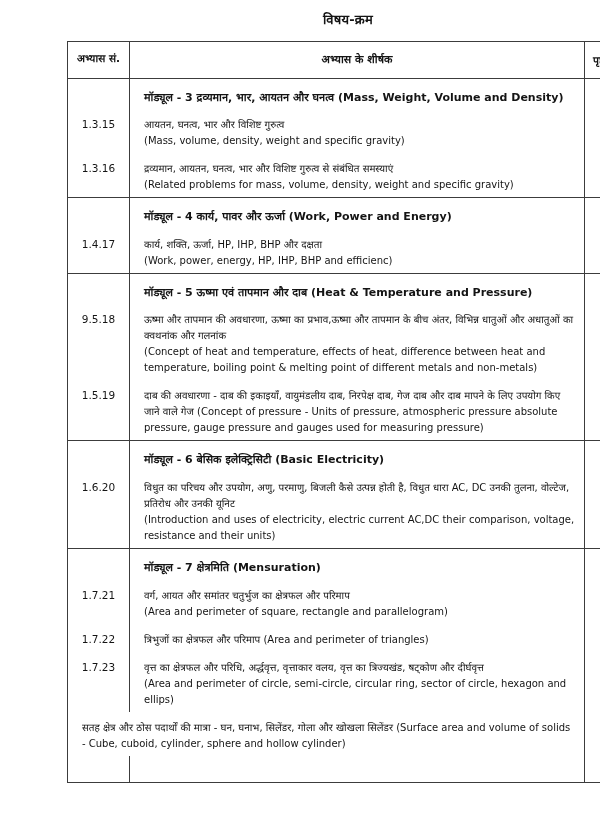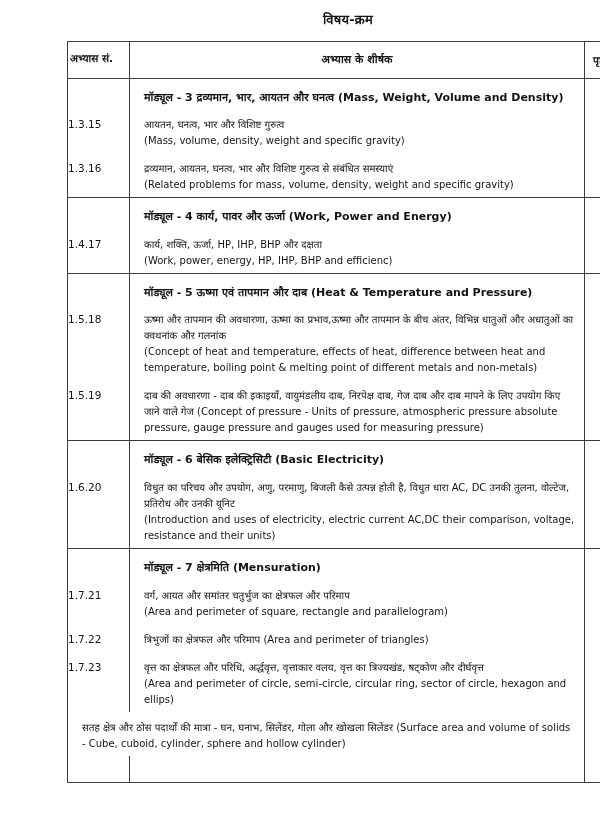--- a/index.html
+++ b/index.html
@@ -13,21 +13,21 @@
   .page { width:600px; height:839px; padding:10px 18px 12px 20px; background:#fff;margin-left:47px; }
   .doc-title {
     text-align:center; font-weight:bold; font-size:13px;
     margin-bottom:13px; letter-spacing:.2px;
   }
   .toc-table { border:1px solid #3c3c3c; }
   .row { display:flex; align-items:stretch; }
   .c1 {
     width:62px; flex:0 0 62px;
     border-right:1px solid #3c3c3c;
-    text-align:left; font-size:10.5px;
+    text-align:center; font-size:10.5px;
   }
   .c2 {
     flex:1 1 auto; min-width:0;
     padding:0 8px 0 14px;
     font-size:10px; line-height:1.6;
   }
   .c3 {
     width:44px; flex:0 0 44px;
     border-left:1px solid #3c3c3c;
     display:flex; align-items:center; justify-content:center;
@@ -105,21 +105,21 @@
       </div>
     </div>
 
     <div class="section">
       <div class="row module">
         <div class="c1"></div>
         <div class="c2">मॉड्यूल - 5 ऊष्मा एवं तापमान और दाब (Heat &amp; Temperature and Pressure)</div>
         <div class="c3"></div>
       </div>
       <div class="row entry">
-        <div class="c1">1.5.18</div>
+        <div class="c1">9.5.18</div>
         <div class="c2">
           <span class="line">ऊष्मा और तापमान की अवधारणा, ऊष्मा का प्रभाव,ऊष्मा और तापमान के बीच अंतर, विभिन्न धातुओं और अधातुओं का क्वथनांक और गलनांक</span>
           <span class="line">(Concept of heat and temperature, effects of heat, difference between heat and temperature, boiling point &amp; melting point of different metals and non-metals)</span>
         </div>
         <div class="c3">
             <span>84</span>
           </div>
       </div>
       <div class="row entry">
         <div class="c1">1.5.19</div>

